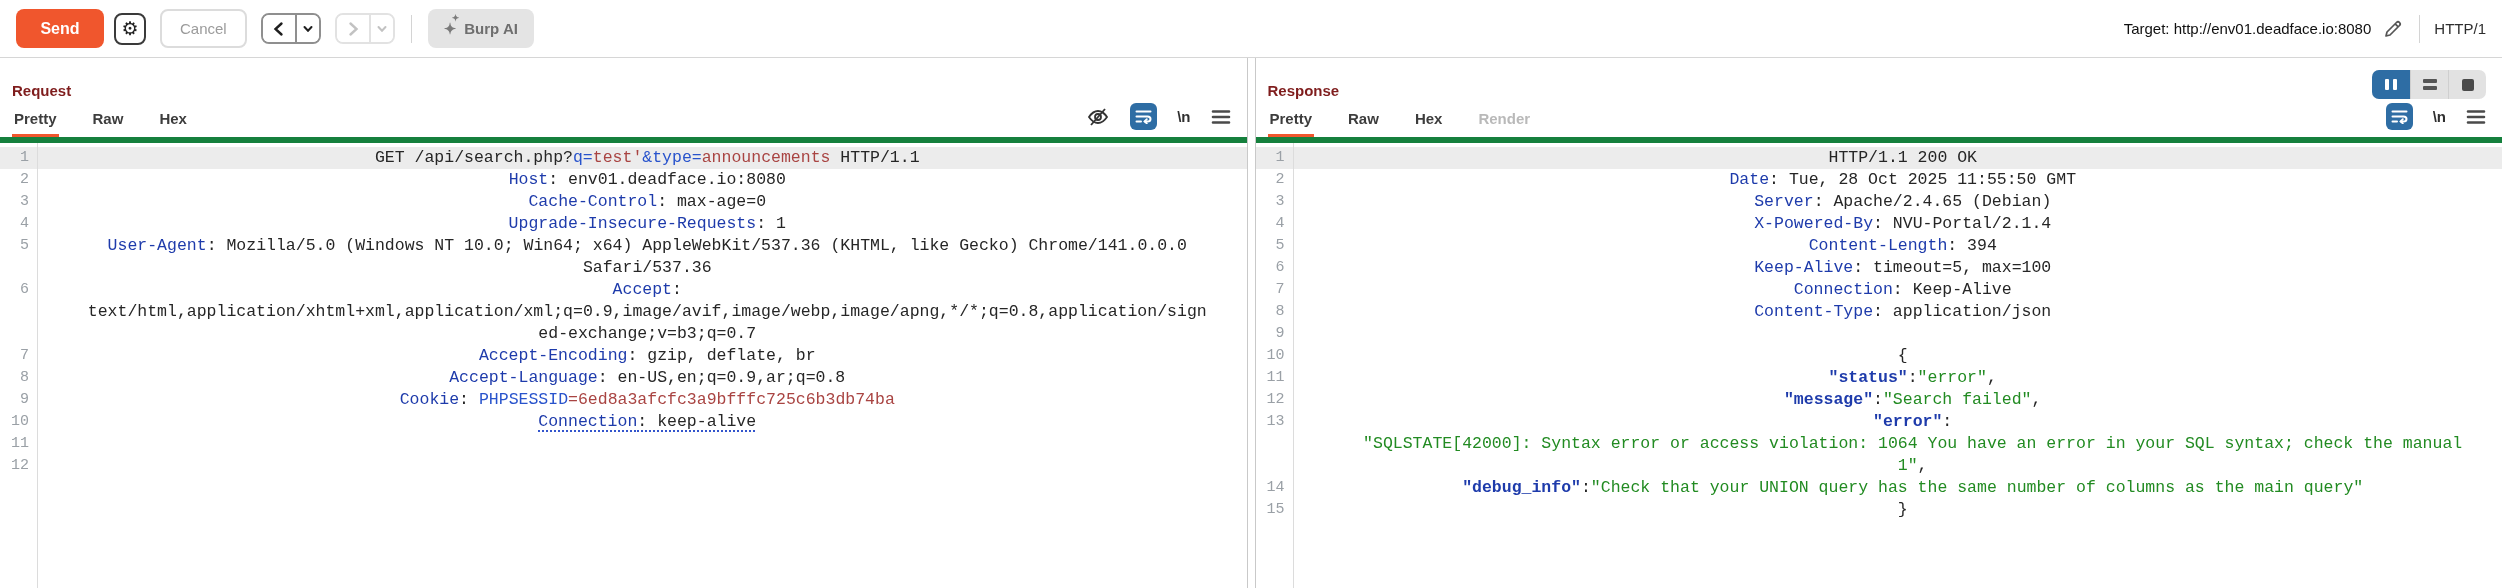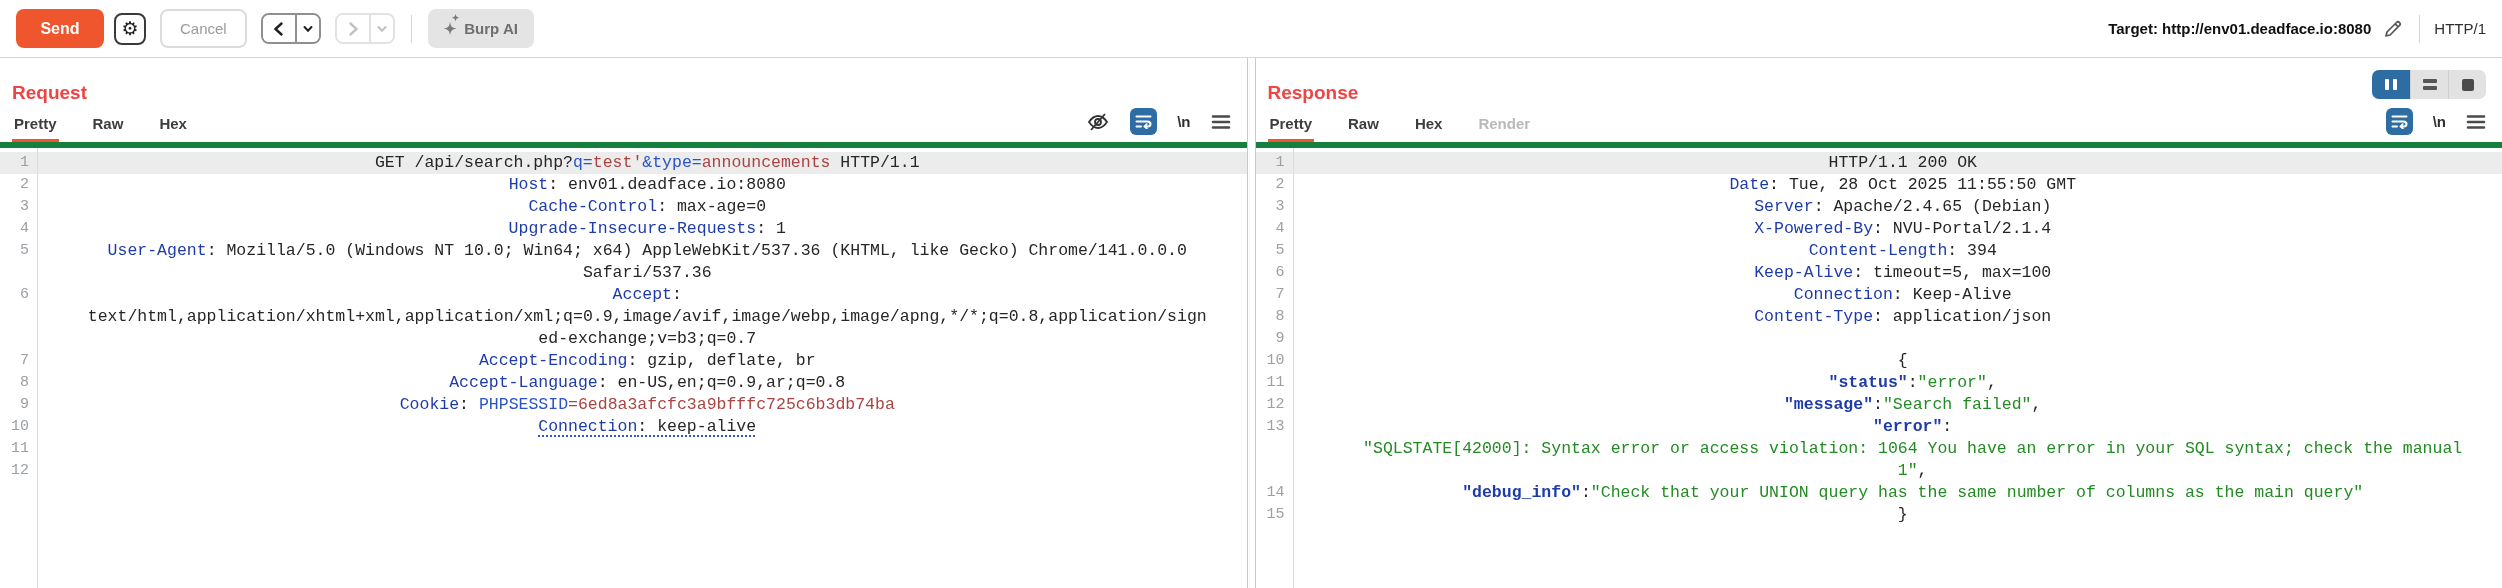--- a/index.html
+++ b/index.html
@@ -19,30 +19,30 @@
   .navgrp.back { border:2px solid #8f8f8f; }
   .navgrp.fwd  { border:2px solid #e2e2e2; }
   .navseg { width:32px; display:flex; align-items:center; justify-content:center; background:#fff; }
   .navgrp.back .navseg + .navseg { border-left:2px solid #8f8f8f; width:24px; }
   .navgrp.fwd  .navseg + .navseg { border-left:2px solid #e2e2e2; width:24px; }
   .tb-divider { width:1px; height:28px; background:#d4d4d4; margin:0 16px; }
   .burpai { background:#e4e4e4; color:#6e6e6e; font-weight:bold; padding:0 16px; }
   .sparkles { position:relative; margin-right:8px; color:#7a7a7a; font-size:15px; }
   .sparkles .s2 { position:absolute; top:-7px; left:8px; font-size:9px; }
   .grow { flex:1; }
-  .target { font-size:15px; font-weight:bold; color:#101010; white-space:nowrap;text-align:center; }
+  .target { font-size:15px; font-weight:normal; color:#101010; white-space:nowrap;text-align:center; }
   .pencil { margin:0 14px 0 12px; display:flex; }
   .httpver { font-size:15px; color:#2e2e2e; padding-left:14px; }
 
   
   .main { display:flex; height:530px; }
   .pane { flex:1 1 0; min-width:0; display:flex; flex-direction:column; position:relative; }
   .pane.request  { border-right:1px solid #c9c9c9; margin-right:7px; }
   .pane.response { border-left:1px solid #c9c9c9; }
-  .pane-title { font-size:19px; font-weight:bold; color:#ef4444; padding:24px 14px 2px 12px; }
+  .pane-title { font-size:15px; font-weight:bold; color:#7f1d1d; padding:24px 14px 2px 12px; }
   .tabrow { display:flex; align-items:flex-end; border-bottom:6px solid #15803d; padding:0 16px 0 12px;font-weight:bold; }
   .tab { margin-right:32px; padding:9px 2px 7px 2px; font-size:15px; color:#3d3d3d;
          border-bottom:3px solid transparent; cursor:pointer; }
   .tab.active { border-bottom-color:#f0562d; }
   .tab.disabled { color:#b9b9b9; }
   .tabicons { display:flex; align-items:center; padding-bottom:7px; }
   .tabicons > * { margin-left:20px; }
   .wrapbtn { width:27px; height:27px; background:#2e6da4; border-radius:6px;
              display:flex; align-items:center; justify-content:center; cursor:pointer; }
   .nlabel { font-size:15px; color:#2f2f2f; font-family:"Liberation Sans",sans-serif; cursor:pointer; }

